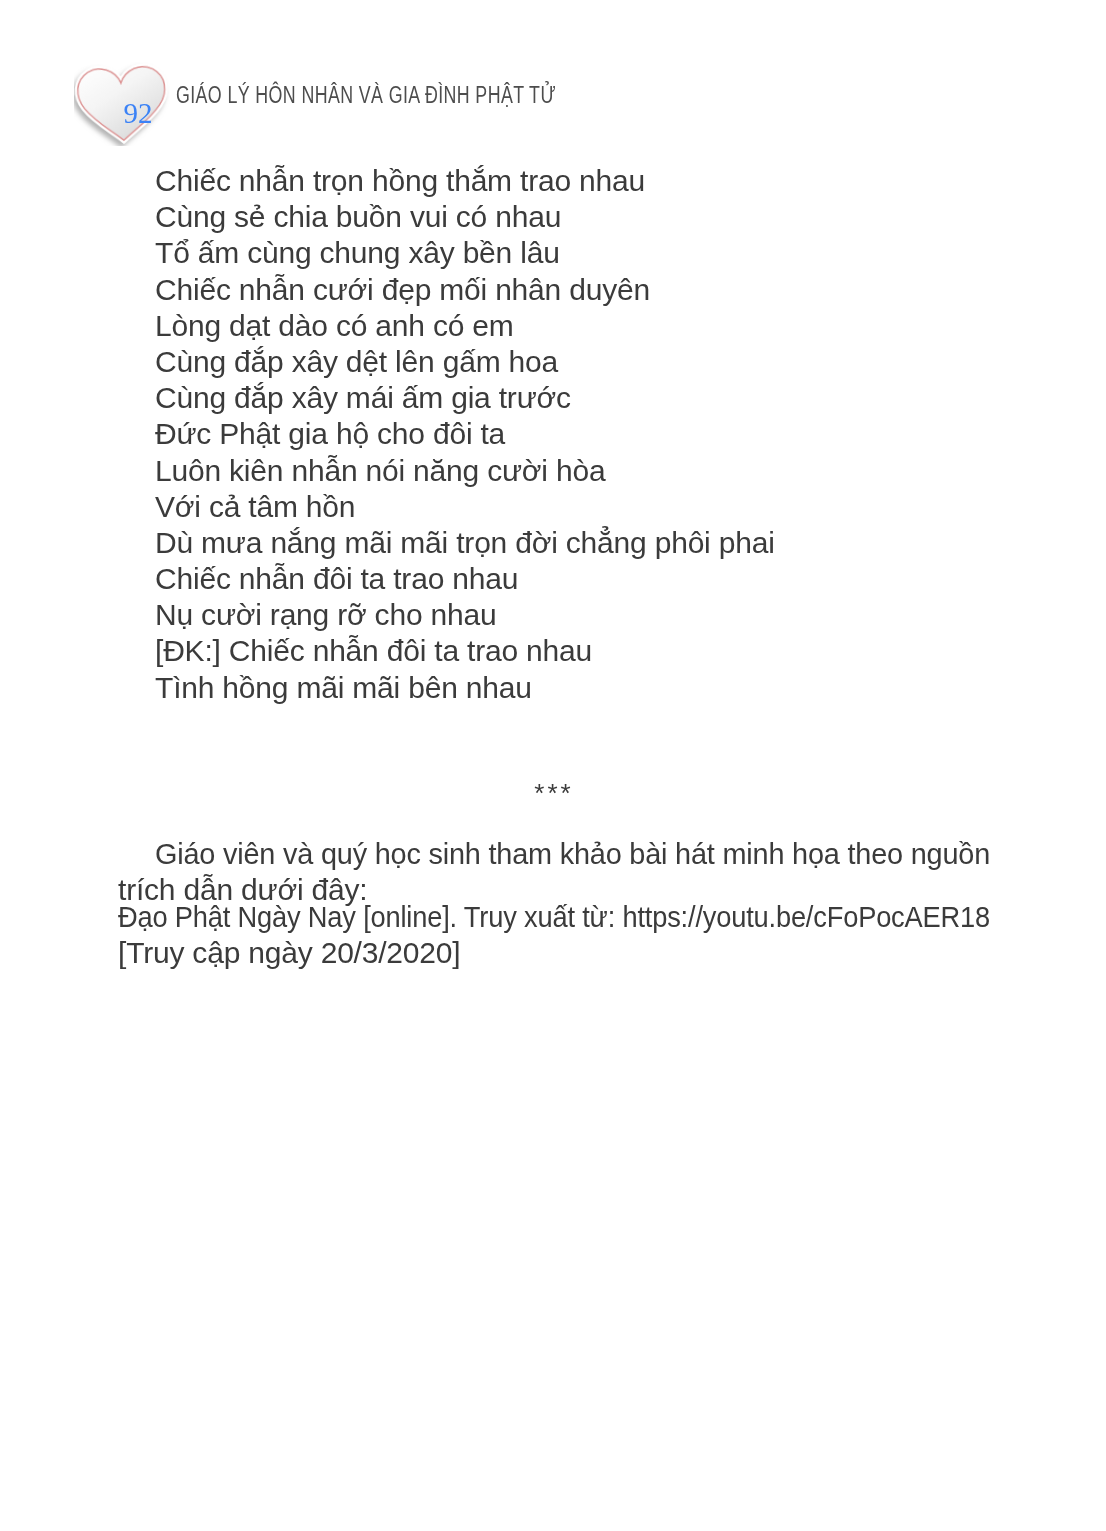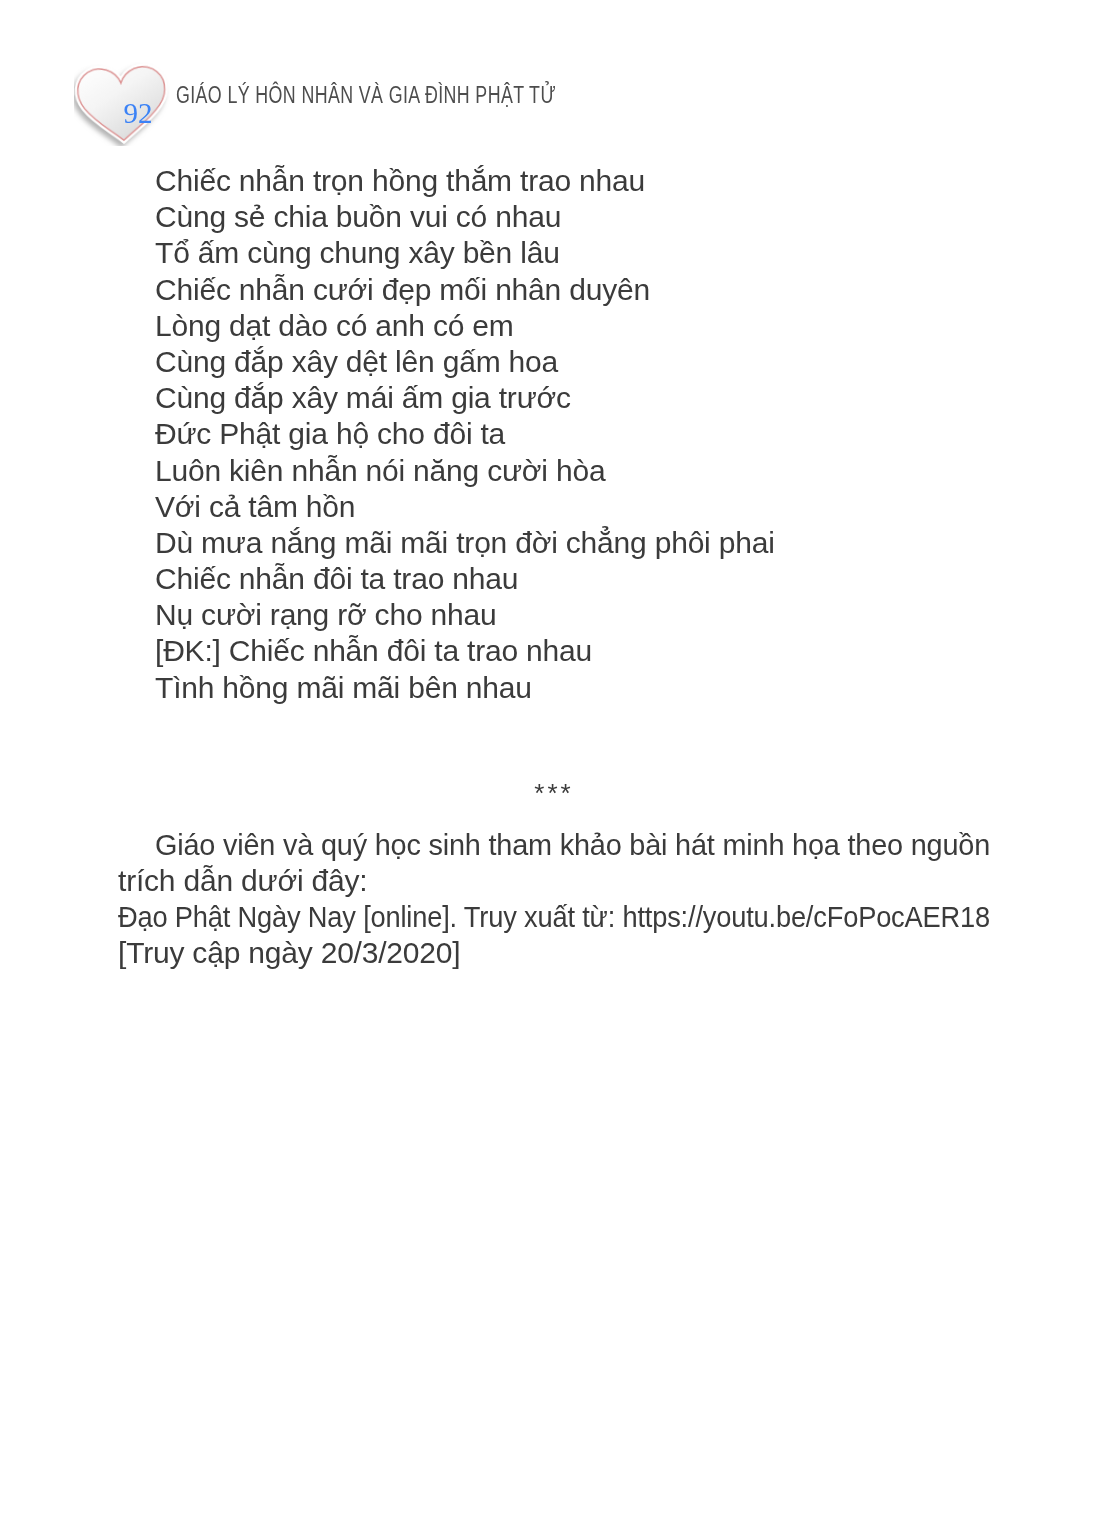--- a/index.html
+++ b/index.html
@@ -82,21 +82,21 @@
     position: absolute;
     left: 118px;
     width: 872px;
     font-size: 30px;
     line-height: 36.4px;
     letter-spacing: -0.2px;
   }
   .intro    { top: 827px; }
   .citation { top: 899px; }
   .pline  { height: 36.4px; white-space: nowrap; }
-  .indent { padding-left: 37px; }
+  .indent { padding-left: 37px; margin-top: 9px; }
   .fit    { display: inline-block; white-space: nowrap; }
   .italic { font-style: italic; }
   .url    { color: inherit; text-decoration: none; }
 </style>
 </head>
 <body>
 
 <div class="page">
 
   <div class="heart-badge">

